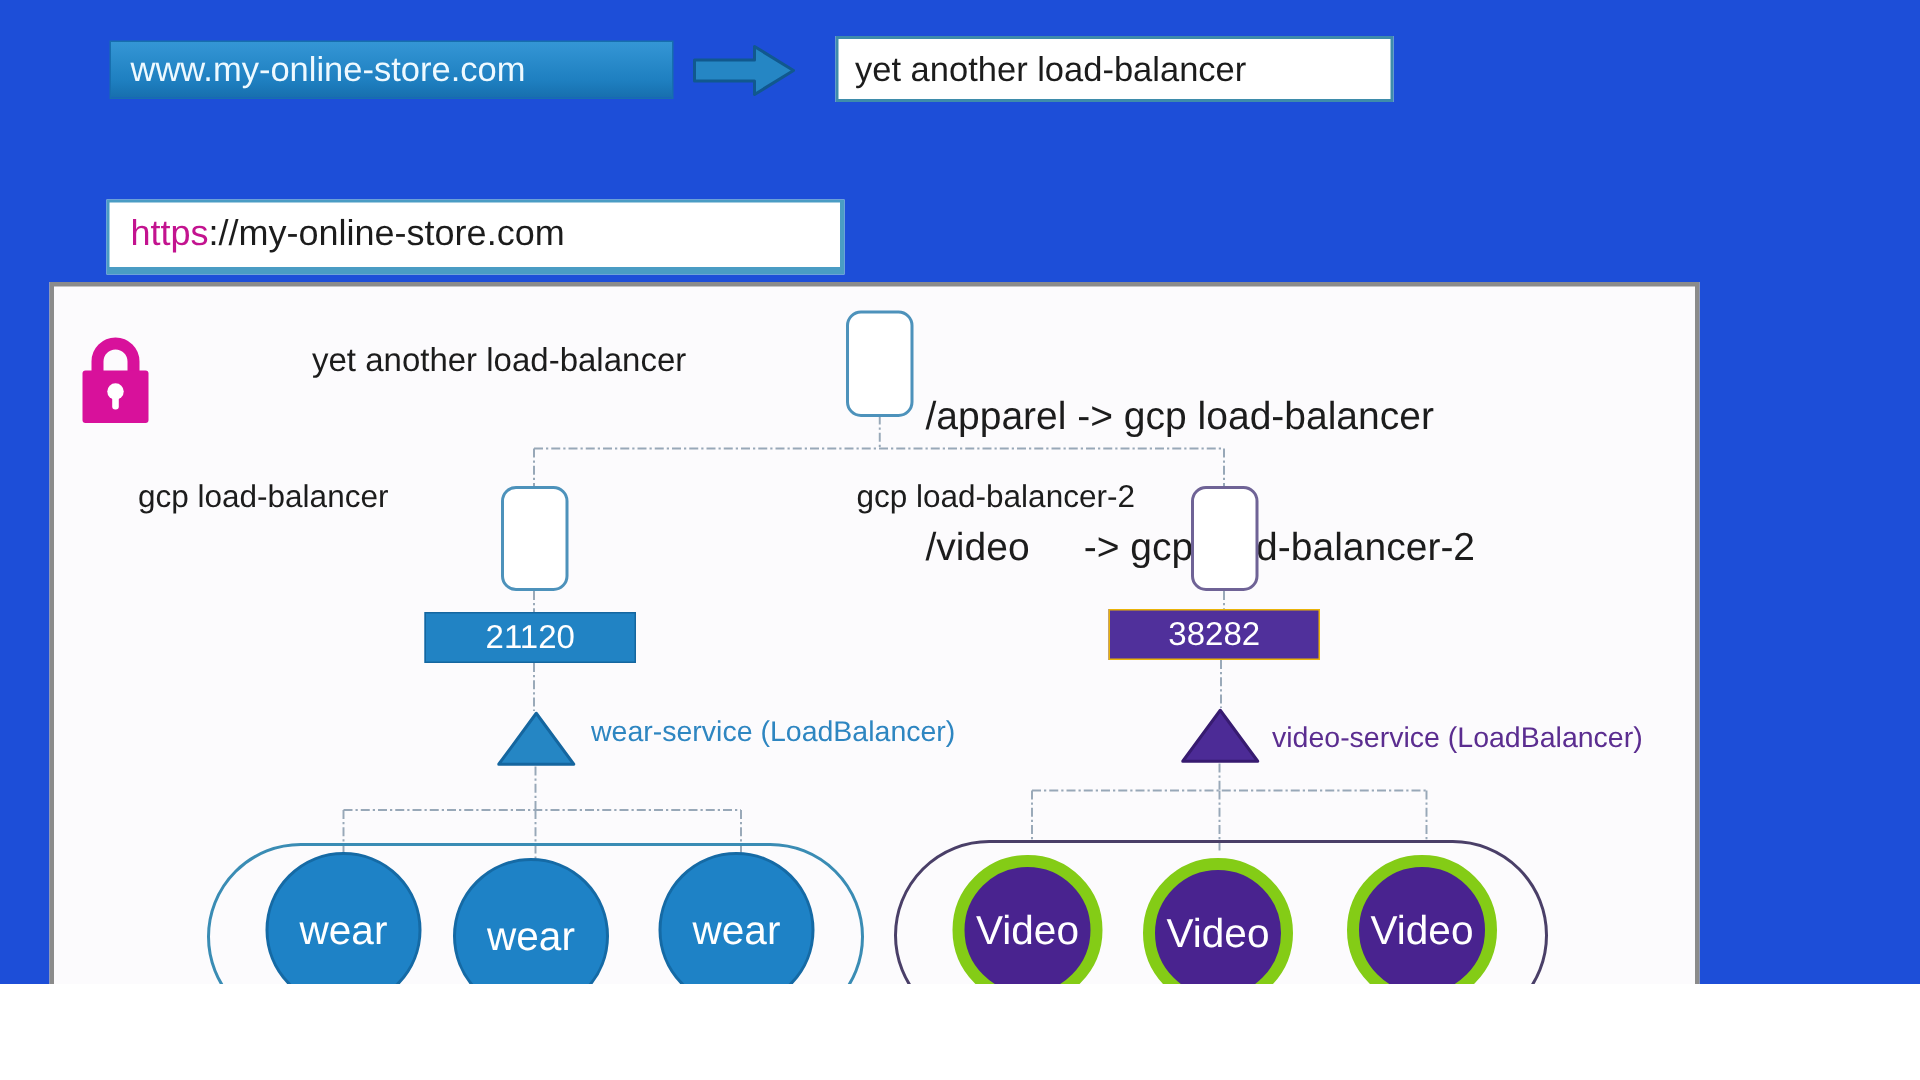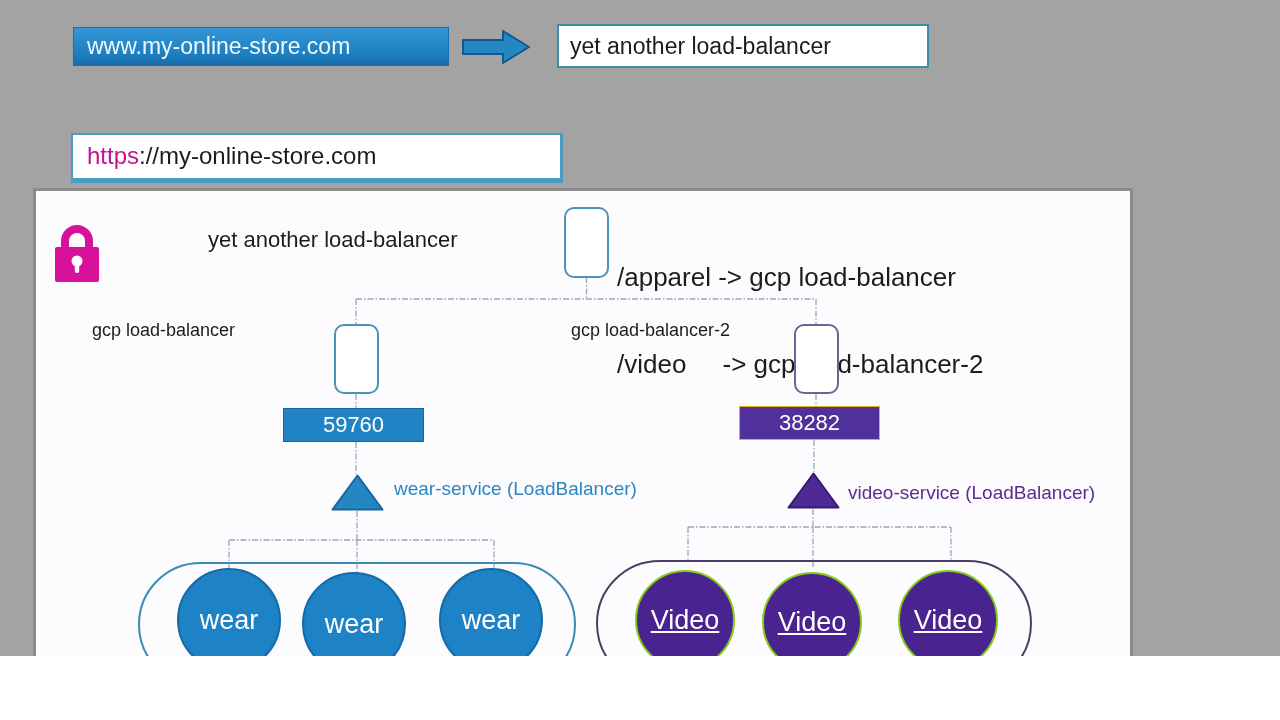--- a/index.html
+++ b/index.html
@@ -1,18 +1,18 @@
 <!DOCTYPE html>
 <html><head>
 <meta charset="utf-8">
 <style>
   html,body{margin:0;padding:0;}
   .stage{
     position:relative;width:1280px;height:656px;overflow:hidden;
-    background:#a3a3a3;
+    background:#1d4ed8;
     font-family:"Liberation Sans", sans-serif;
     color:#1c1c1c;
   }
   
   .www-box{
     position:absolute;left:73px;top:27px;width:376px;height:39px;
     background:linear-gradient(180deg,#3496d5 0%,#1e7fc0 70%,#176fae 100%);
     border:1px solid #176fae;box-sizing:border-box;
     color:#eef9ff;font-size:23px;line-height:36px;padding-left:13px;
   }
@@ -35,21 +35,21 @@
     background:#fcfbfd;border:3px solid #8b8b8b;box-sizing:border-box;
   }
   .connectors{position:absolute;left:0;top:0;width:1094px;height:505px;}
   .lock-wrap{position:absolute;left:18px;top:28px;width:46px;height:64px;}
   .panel-title{position:absolute;left:172px;top:36px;font-size:22px;}
   .ingress-rect{
     position:absolute;left:528px;top:16px;width:45px;height:71px;
     border:2px solid #4d92bb;border-radius:10px;background:#ffffff;box-sizing:border-box;
   }
   .routes{position:absolute;left:581px;top:14px;font-size:26px;line-height:29px;white-space:pre;}
-  .lb-label{position:absolute;font-size:18px;}
+  .lb-label{position:absolute;font-size:21px;}
   .lb-label-left{left:56px;top:129px;}
   .lb-label-right{left:535px;top:129px;}
   .node-rect{
     position:absolute;width:45px;height:70px;border-radius:10px;
     background:#ffffff;box-sizing:border-box;
   }
   .rect-left{left:298px;top:133px;border:2px solid #4d92bb;}
   .rect-right{left:758px;top:133px;border:2px solid #6f6396;}
   .port{
     position:absolute;width:141px;height:34px;box-sizing:border-box;
@@ -67,21 +67,21 @@
   .pods-left{left:102px;top:371px;width:438px;height:125px;border:2px solid #3a8cb4;}
   .pods-right{left:560px;top:369px;width:436px;height:127px;border:2px solid #4a3f68;}
   .pod{
     position:absolute;border-radius:50%;color:#ffffff;
     display:flex;align-items:center;justify-content:center;font-size:27px;box-sizing:border-box;
   }
   .pod-blue{width:104px;height:104px;background:#1e82c6;border:2px solid #156aa5;}
   .pod-b1{left:141px;top:377px;}
   .pod-b2{left:266px;top:381px;}
   .pod-b3{left:403px;top:377px;}
-  .pod-purple{width:100px;height:100px;background:#49238f;border:2px solid #84cc16;text-decoration:underline;}
+  .pod-purple{width:100px;height:100px;background:#49238f;border:8px solid #84cc16;}
   .pod-p1{left:599px;top:379px;}
   .pod-p2{left:726px;top:381px;}
   .pod-p3{left:862px;top:379px;}
 </style>
 </head>
 <body>
 
 <div class="stage">
 
   <div class="www-box">
@@ -143,21 +143,21 @@
       <div>/apparel -&gt; gcp load-balancer</div>
       <div>/video     -&gt; gcp load-balancer-2</div>
     </div>
 
     <div class="lb-label lb-label-left">gcp load-balancer</div>
     <div class="node-rect rect-left"></div>
 
     <div class="lb-label lb-label-right">gcp load-balancer-2</div>
     <div class="node-rect rect-right"></div>
 
-    <div class="port port-left">59760</div>
+    <div class="port port-left">21120</div>
     <div class="port port-right">38282</div>
 
     <div class="tri tri-left">
       <svg width="53" height="37" viewBox="0 0 53 37">
         <polygon points="26.5,1.5 51.5,35.5 1.5,35.5" fill="#2586c4" stroke="#15669f" stroke-width="2" stroke-linejoin="round"></polygon>
       </svg>
     </div>
     <div class="tri tri-right">
       <svg width="53" height="37" viewBox="0 0 53 37">
         <polygon points="26.5,1.5 51.5,35.5 1.5,35.5" fill="#4c2b96" stroke="#371b70" stroke-width="2" stroke-linejoin="round"></polygon>

